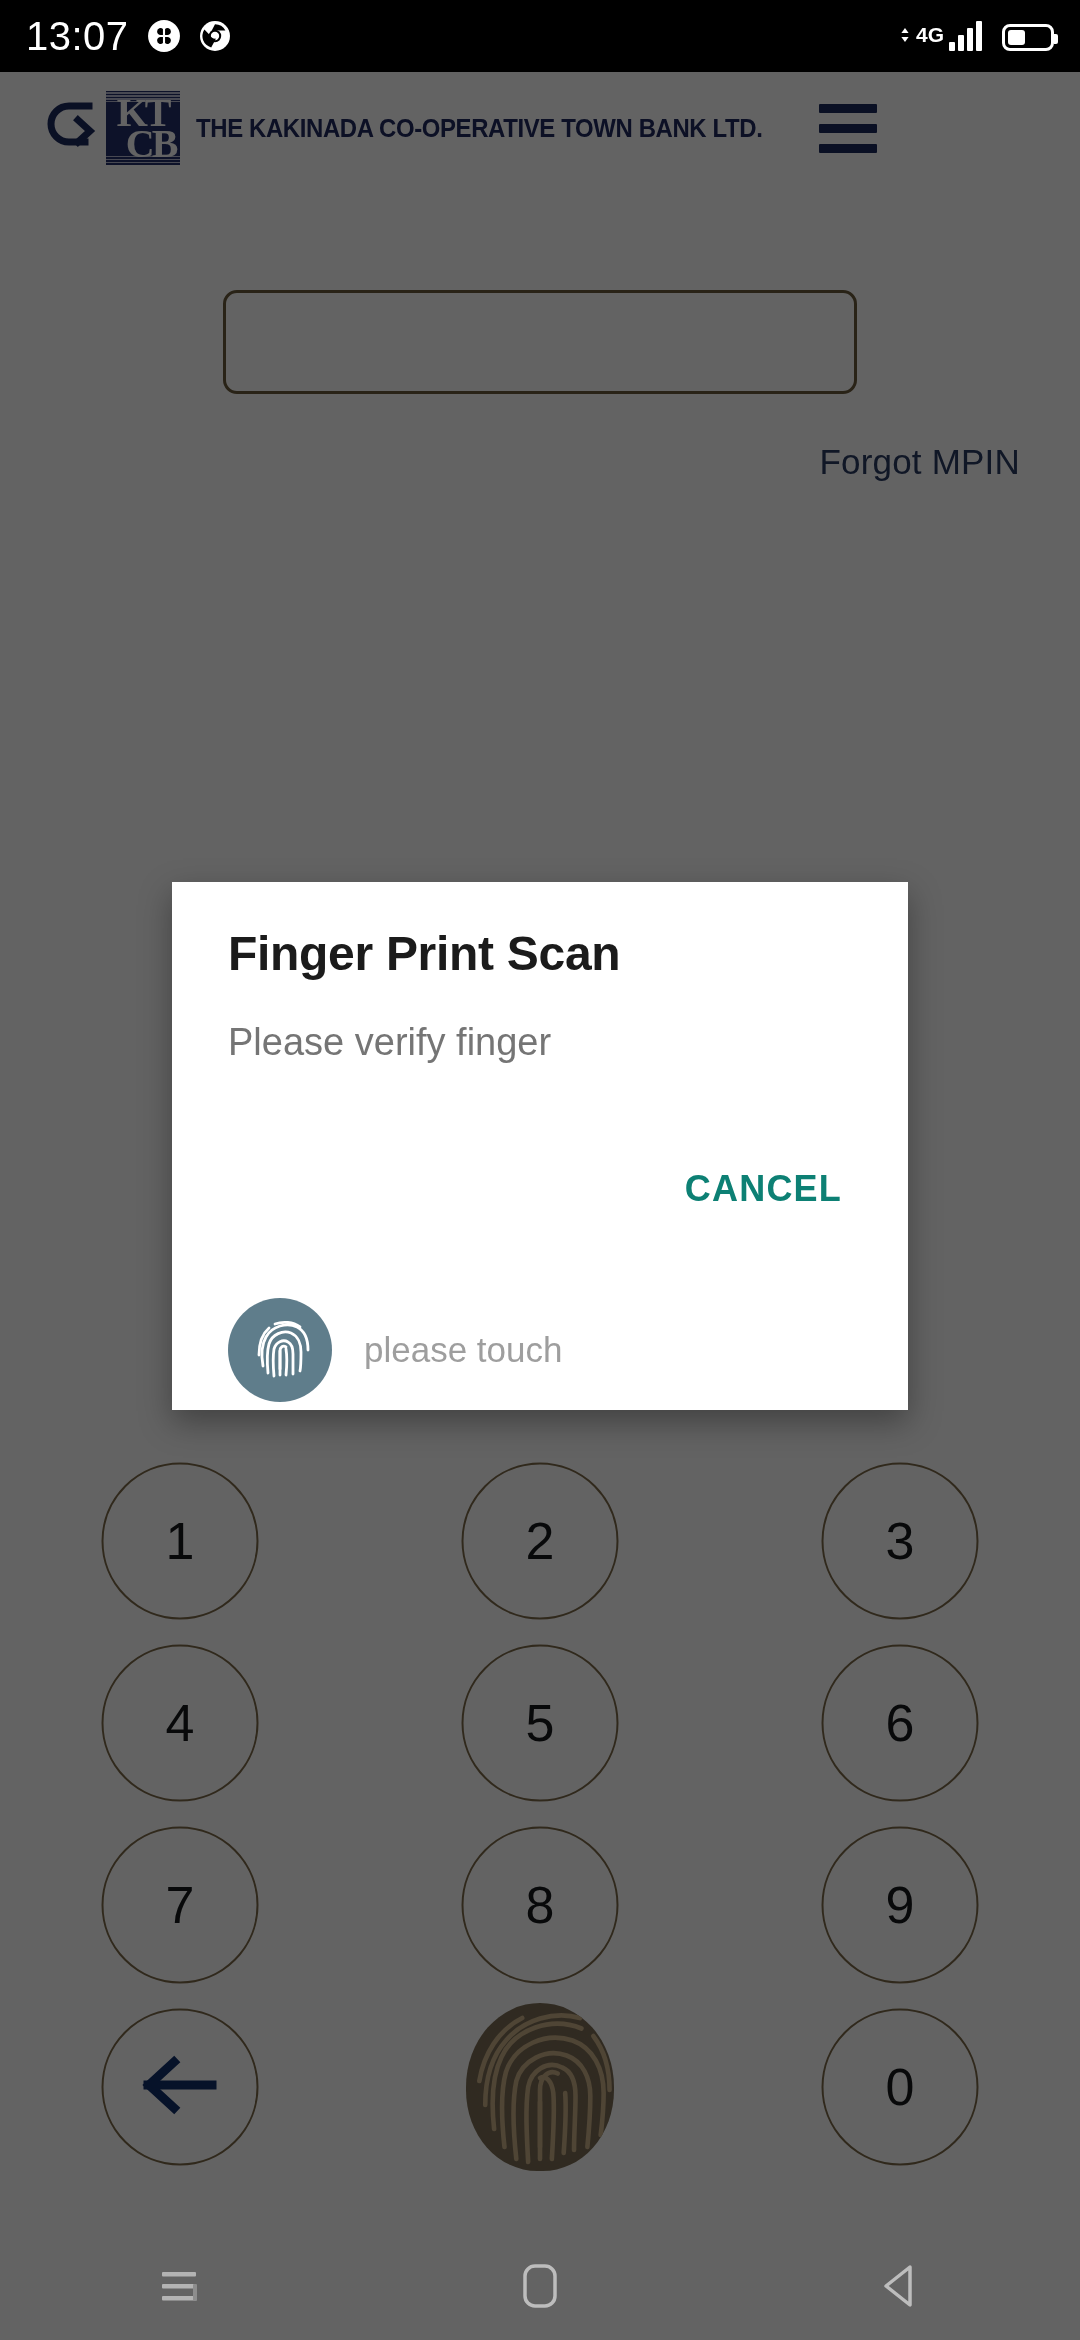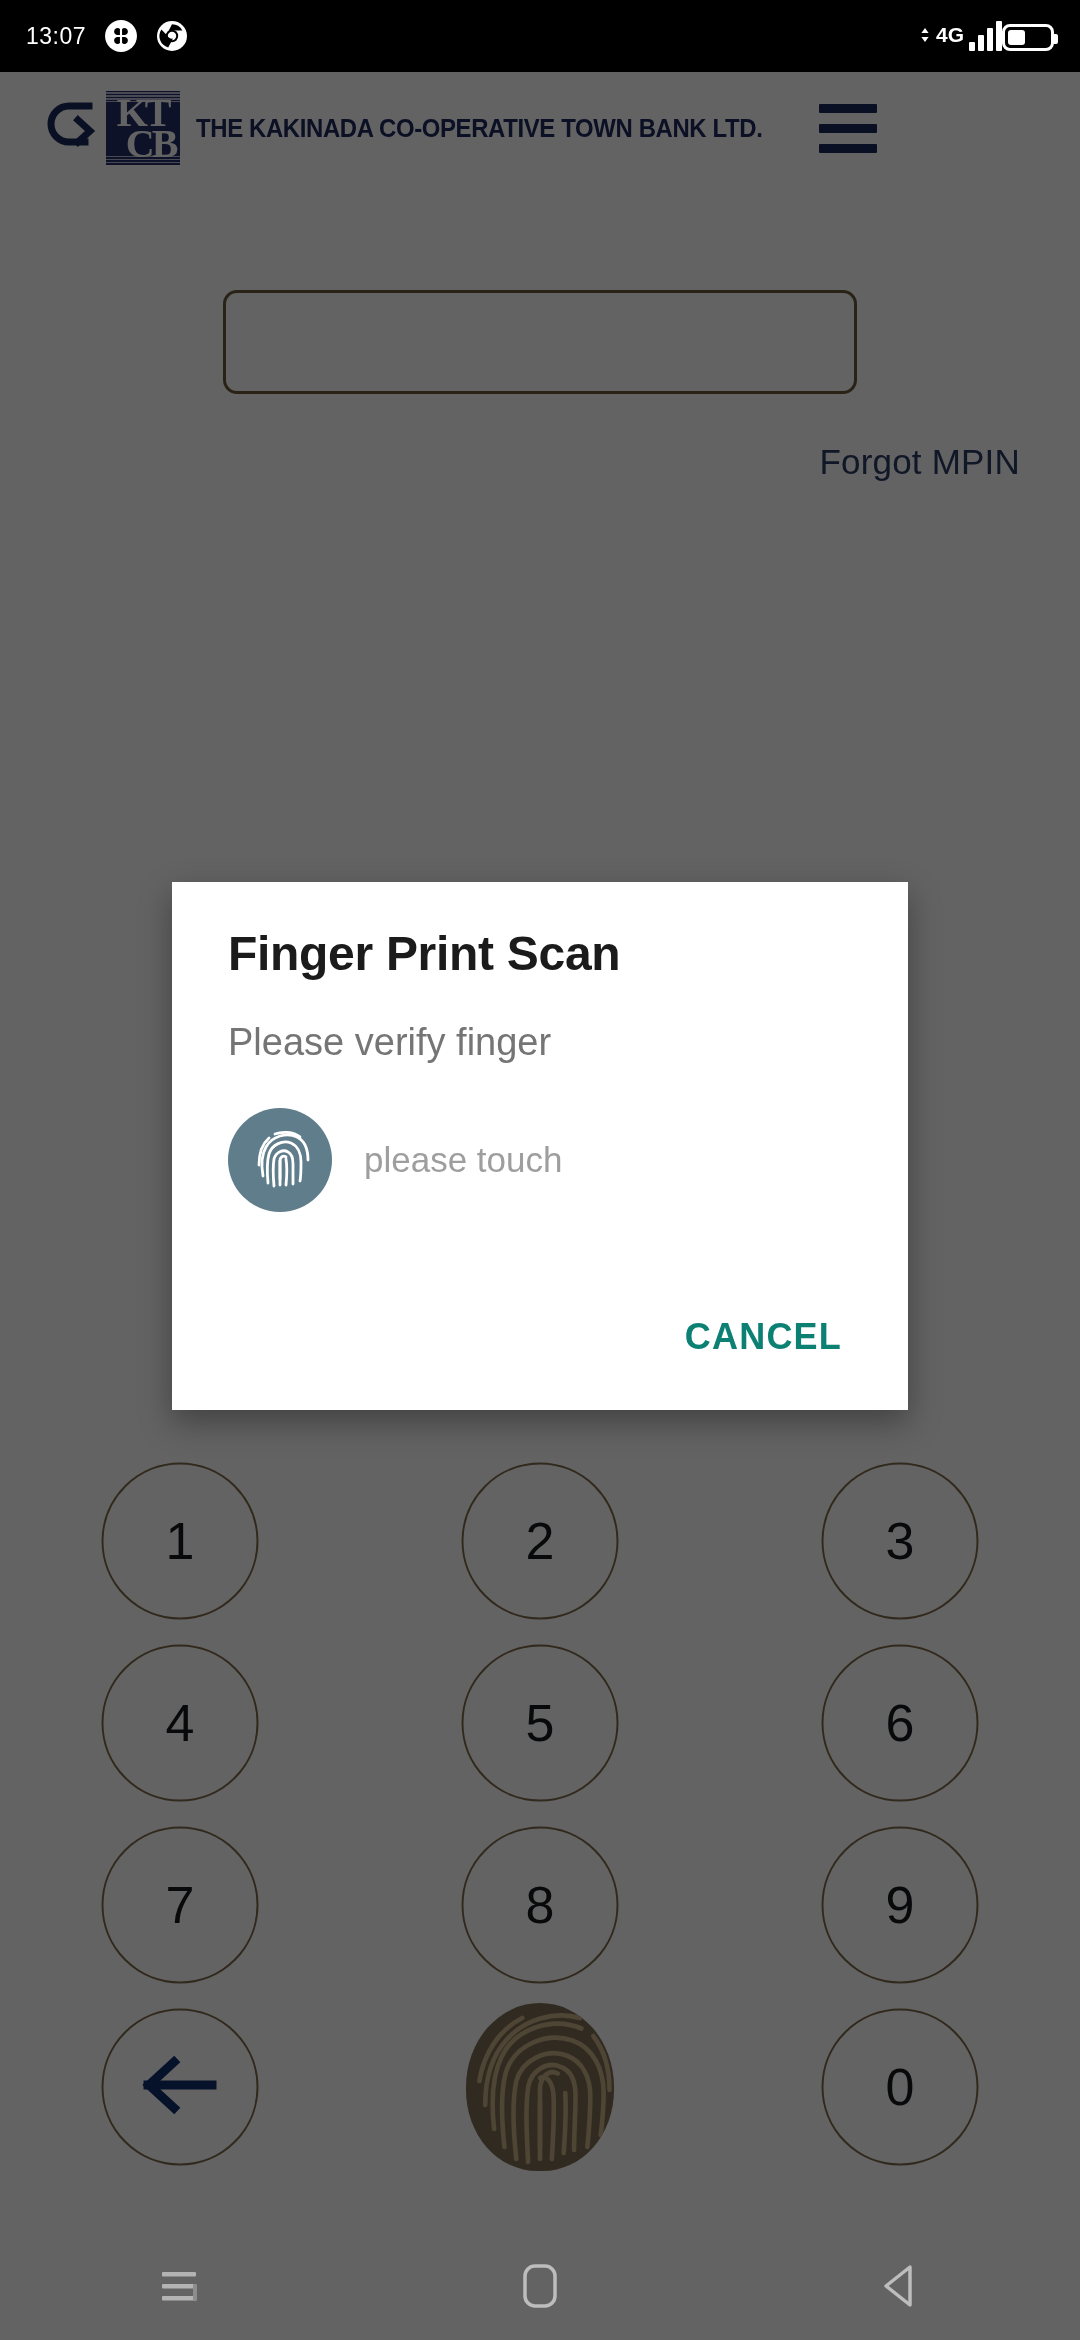--- a/index.html
+++ b/index.html
@@ -20,24 +20,24 @@
   #status-bar {
     position:absolute; left:0; top:0;
     width:1080px; height:72px;
     background:#000000;
     display:flex; align-items:center;
     padding:0 26px;
     z-index:60;
   }
   .sb-left { display:flex; align-items:center; gap:18px; }
   .sb-time {
-    color:#ffffff; font-size:23px; font-weight:400;
+    color:#ffffff; font-size:40px; font-weight:400;
     letter-spacing:0.5px; line-height:1;
   }
-  .sb-right { margin-left:auto; display:flex; align-items:flex-end; gap:0; }
+  .sb-right { margin-left:auto; display:flex; align-items:flex-end; gap:20px; }
 
   .clover-icon { width:34px; height:34px; display:block; }
   .chrome-icon { width:32px; height:32px; display:block; }
 
   .net-group { display:flex; align-items:flex-end; gap:5px; }
   .arrows-4g { display:flex; align-items:center; gap:2px; }
   .gen-label {
     color:#fff; font-size:21px; font-weight:bold;
     line-height:1; position:relative; top:-6px;
   }
@@ -362,41 +362,41 @@
         <span class="digit">0</span>
       </div>
   </div>
 
   <div id="scrim"></div>
 
   <div id="dialog">
     <div id="dlg-title">Finger Print Scan</div>
     <div id="dlg-subtitle">Please verify finger</div>
 
+    <div id="dlg-actions">
+      <button id="cancel-btn">CANCEL</button>
+    </div>
+
     <div id="dlg-body">
       <div id="fp-badge">
         <svg width="66" height="66" viewBox="0 0 66 66" aria-hidden="true">
           <g fill="none" stroke="#ffffff" stroke-width="2.8" stroke-linecap="round">
             <path d="M33 58 C33 48 33 40 33 34 C33 30 36 28 39 30"></path>
             <path d="M27 59 C26 48 26 38 27 32 C29 25 36 22 41 25 C45 27 46 32 46 37 C46 45 46 52 46 57"></path>
             <path d="M21 56 C20 45 20 34 22 27 C25 17 36 13 44 16 C51 19 54 27 54 35 C54 43 54 49 53 54"></path>
             <path d="M16 49 C14 38 15 27 19 20 C25 9 40 5 50 10 C58 14 61 23 61 33"></path>
             <path d="M12 38 C12 26 15 17 22 11"></path>
             <path d="M28 7 C36 4 46 5 53 10"></path>
             <path d="M39 58 C40 48 40 38 39 32"></path>
             <path d="M33 52 C33 44 33 38 33 34"></path>
           </g>
         </svg>
       </div>
       <div id="fp-hint">please touch</div>
     </div>
-
-    <div id="dlg-actions">
-      <button id="cancel-btn">CANCEL</button>
-    </div>
   </div>
 
   <div id="nav-bar">
     <div class="nav-btn">
       <span>
         <svg width="46" height="42" viewBox="0 0 46 42" aria-hidden="true">
           <rect x="5" y="7" width="34" height="4.5" rx="1" fill="#b3b3b3"></rect>
           <rect x="5" y="19" width="34" height="4.5" rx="1" fill="#b3b3b3"></rect>
           <rect x="5" y="31" width="34" height="4.5" rx="1" fill="#b3b3b3"></rect>
           <rect x="36" y="19" width="4" height="17" rx="1" fill="#8d8d8d"></rect>

